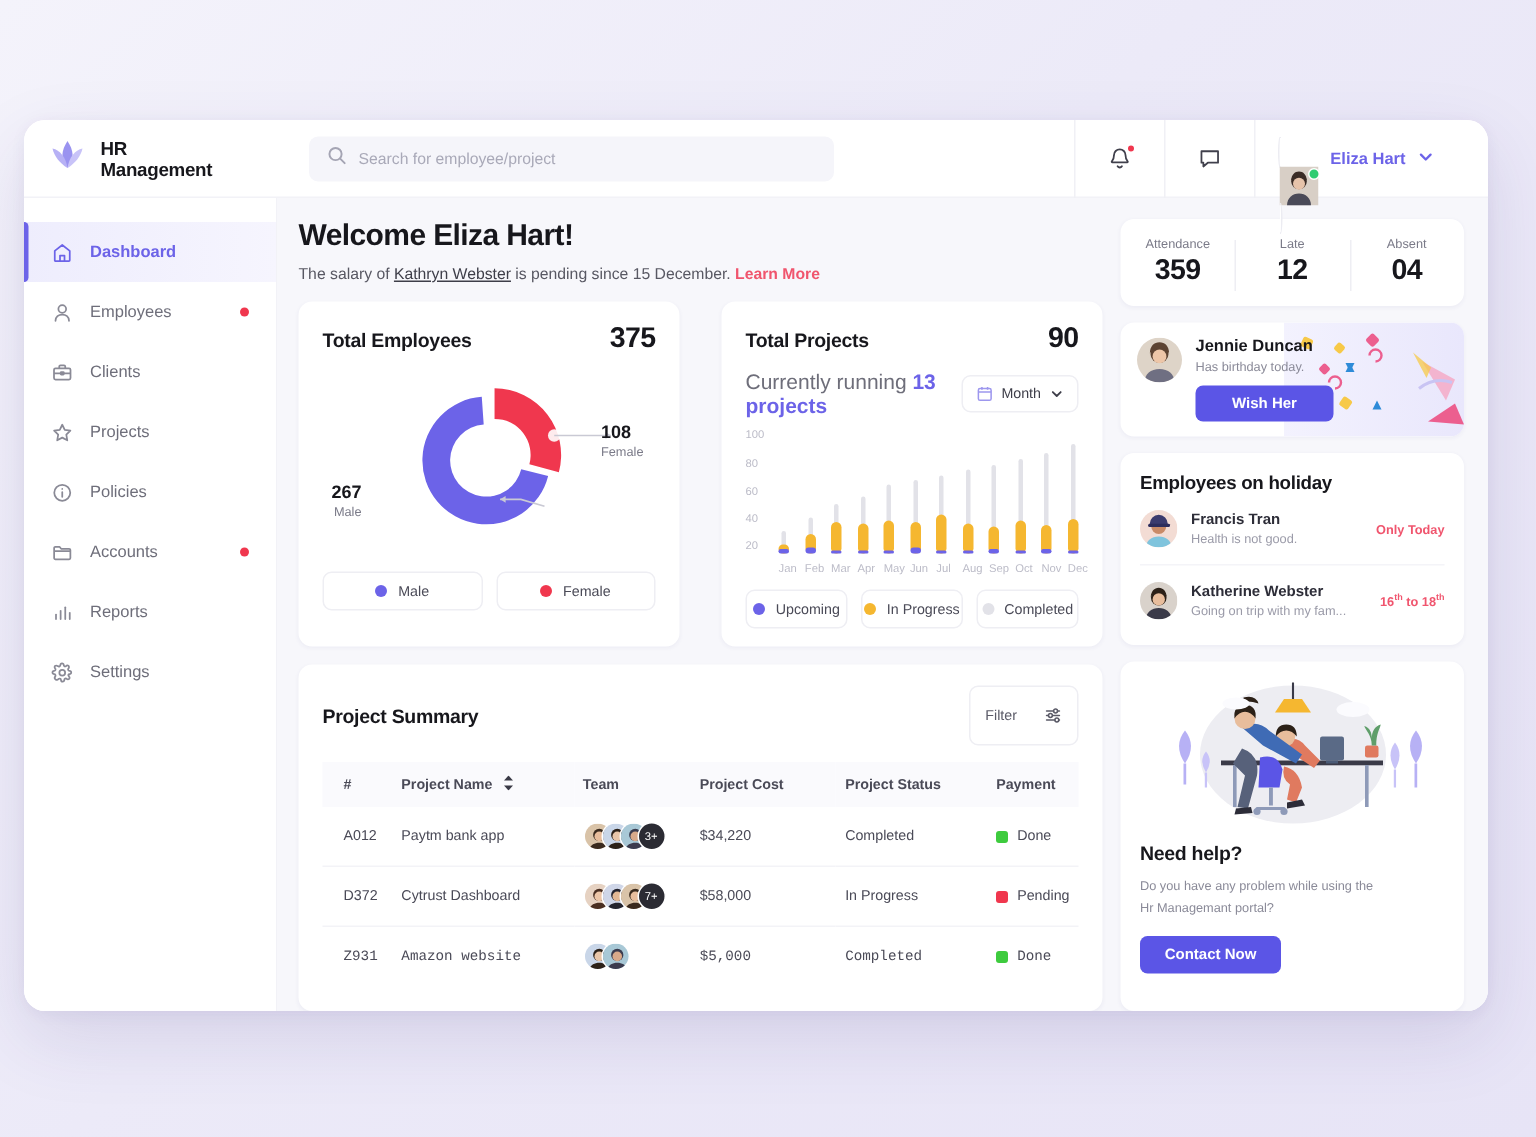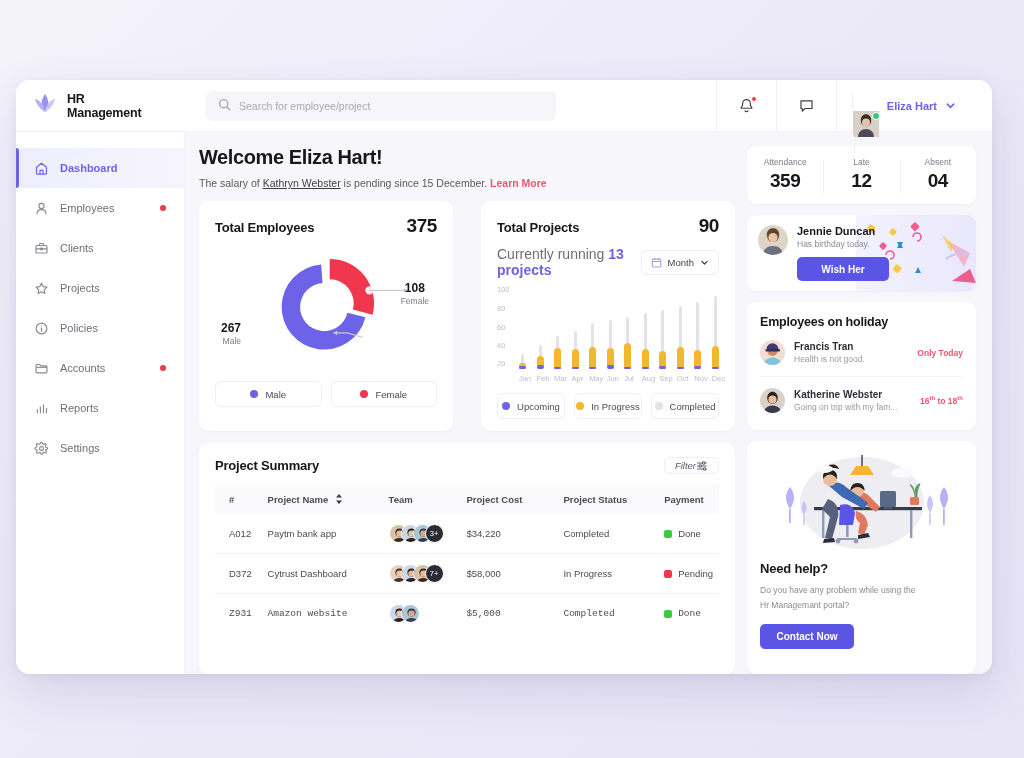--- a/index.html
+++ b/index.html
@@ -157,21 +157,21 @@
   .chart-row { display: flex; gap: 28px; }
   .chart-card { flex: 1; min-width: 0; padding: 14px 16px 12px; }
   .card-head { display: flex; align-items: baseline; justify-content: space-between; }
   .card-title { font-size: 13px; font-weight: bold; color: #17171c; letter-spacing: -0.2px; }
   .card-big { font-size: 19px; font-weight: bold; color: #17171c; letter-spacing: -0.4px; }
 
   .donut-wrap { position: relative; height: 128px; margin-top: 6px; }
   .donut-label { position: absolute; }
   .donut-label .num { font-size: 12px; font-weight: bold; color: #17171c; }
   .donut-label .cap { font-size: 8.5px; color: #7a7a88; margin-top: 1px; }
-  .lbl-female { right: 8px; top: 38px; text-align: center; }
+  .lbl-female { right: 8px; top: 38px; }
   .lbl-male { left: 6px; top: 78px; text-align: right; }
 
   .legend-row { display: flex; gap: 9px; margin-top: 10px; }
   .legend-pill {
     flex: 1; height: 26px; border: 1px solid #eeeef3; border-radius: 6px;
     display: flex; align-items: center; justify-content: center; gap: 7px;
     font-size: 9.5px; color: #4a4a57;
   }
   .dot { width: 8px; height: 8px; border-radius: 50%; flex: 0 0 8px; }
 
@@ -196,23 +196,23 @@
   .xlabels {
     position: absolute; left: 22px; right: 0; bottom: 0;
     display: flex; justify-content: space-between;
     font-size: 7.5px; color: #bcbcc8;
   }
   .xlabels span { width: 7px; text-align: center; }
 
   
   .summary-card { padding: 14px 16px 12px; flex: 1; min-height: 0; }
   .filter-btn {
-    border: 1px solid #eeeef3; border-radius: 6px; height: 17px;
-    display: flex; align-items: center; padding: 0 10px;
-    font-size: 9.5px; color: #5a5a67; font-style: italic;
+    border: 1px solid #eeeef3; border-radius: 6px; height: 40px;
+    display: flex; align-items: center; gap: 18px; padding: 0 10px;
+    font-size: 9.5px; color: #5a5a67;
   }
   table { width: 100%; border-collapse: collapse; margin-top: 11px; }
   thead tr { background: #fafafd; }
   th {
     font-size: 9.5px; color: #4a4a57; font-weight: 600;
     text-align: left; padding: 9px 6px; white-space: nowrap;
   }
   td {
     font-size: 9.5px; color: #4a4a57; padding: 10px 6px;
     border-bottom: 1px solid #f3f3f7; white-space: nowrap;

